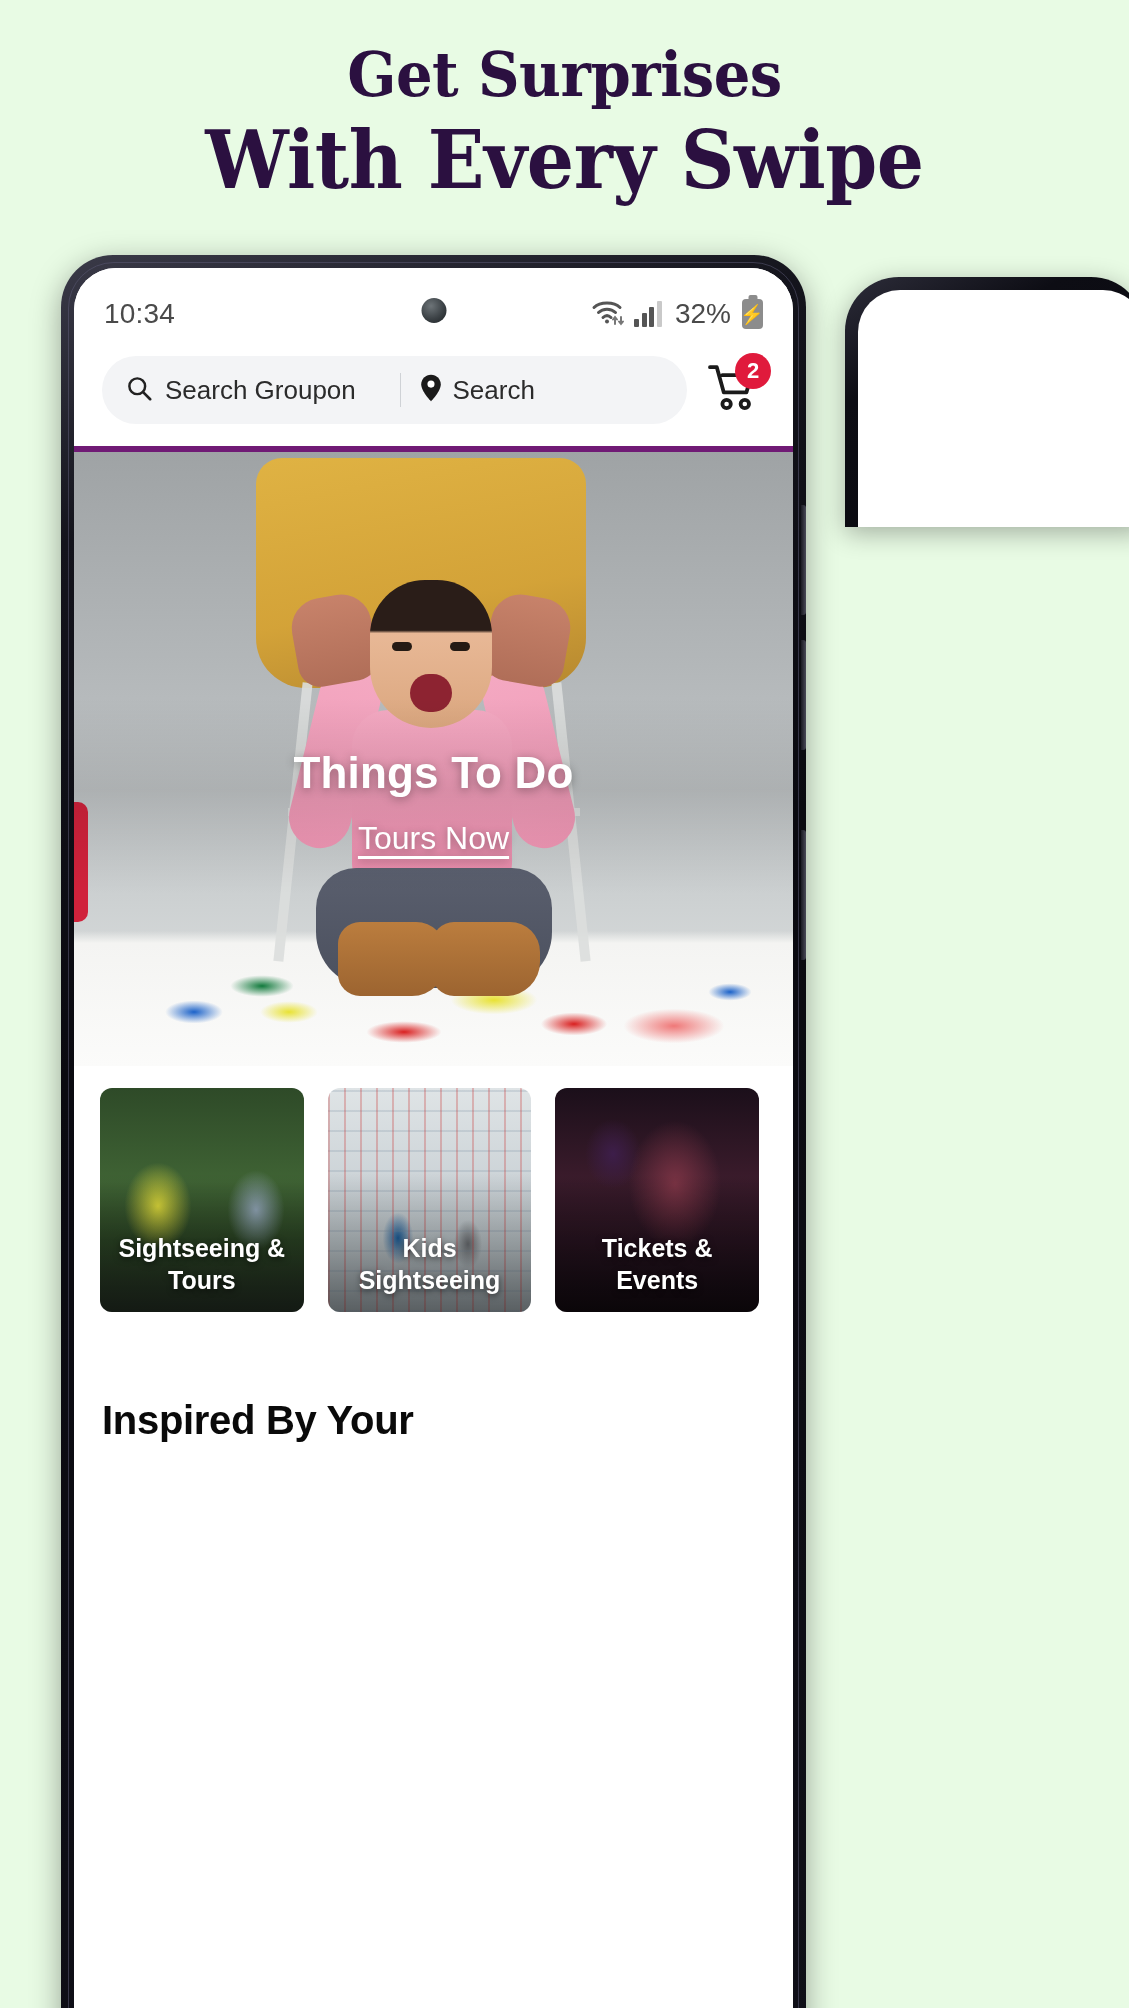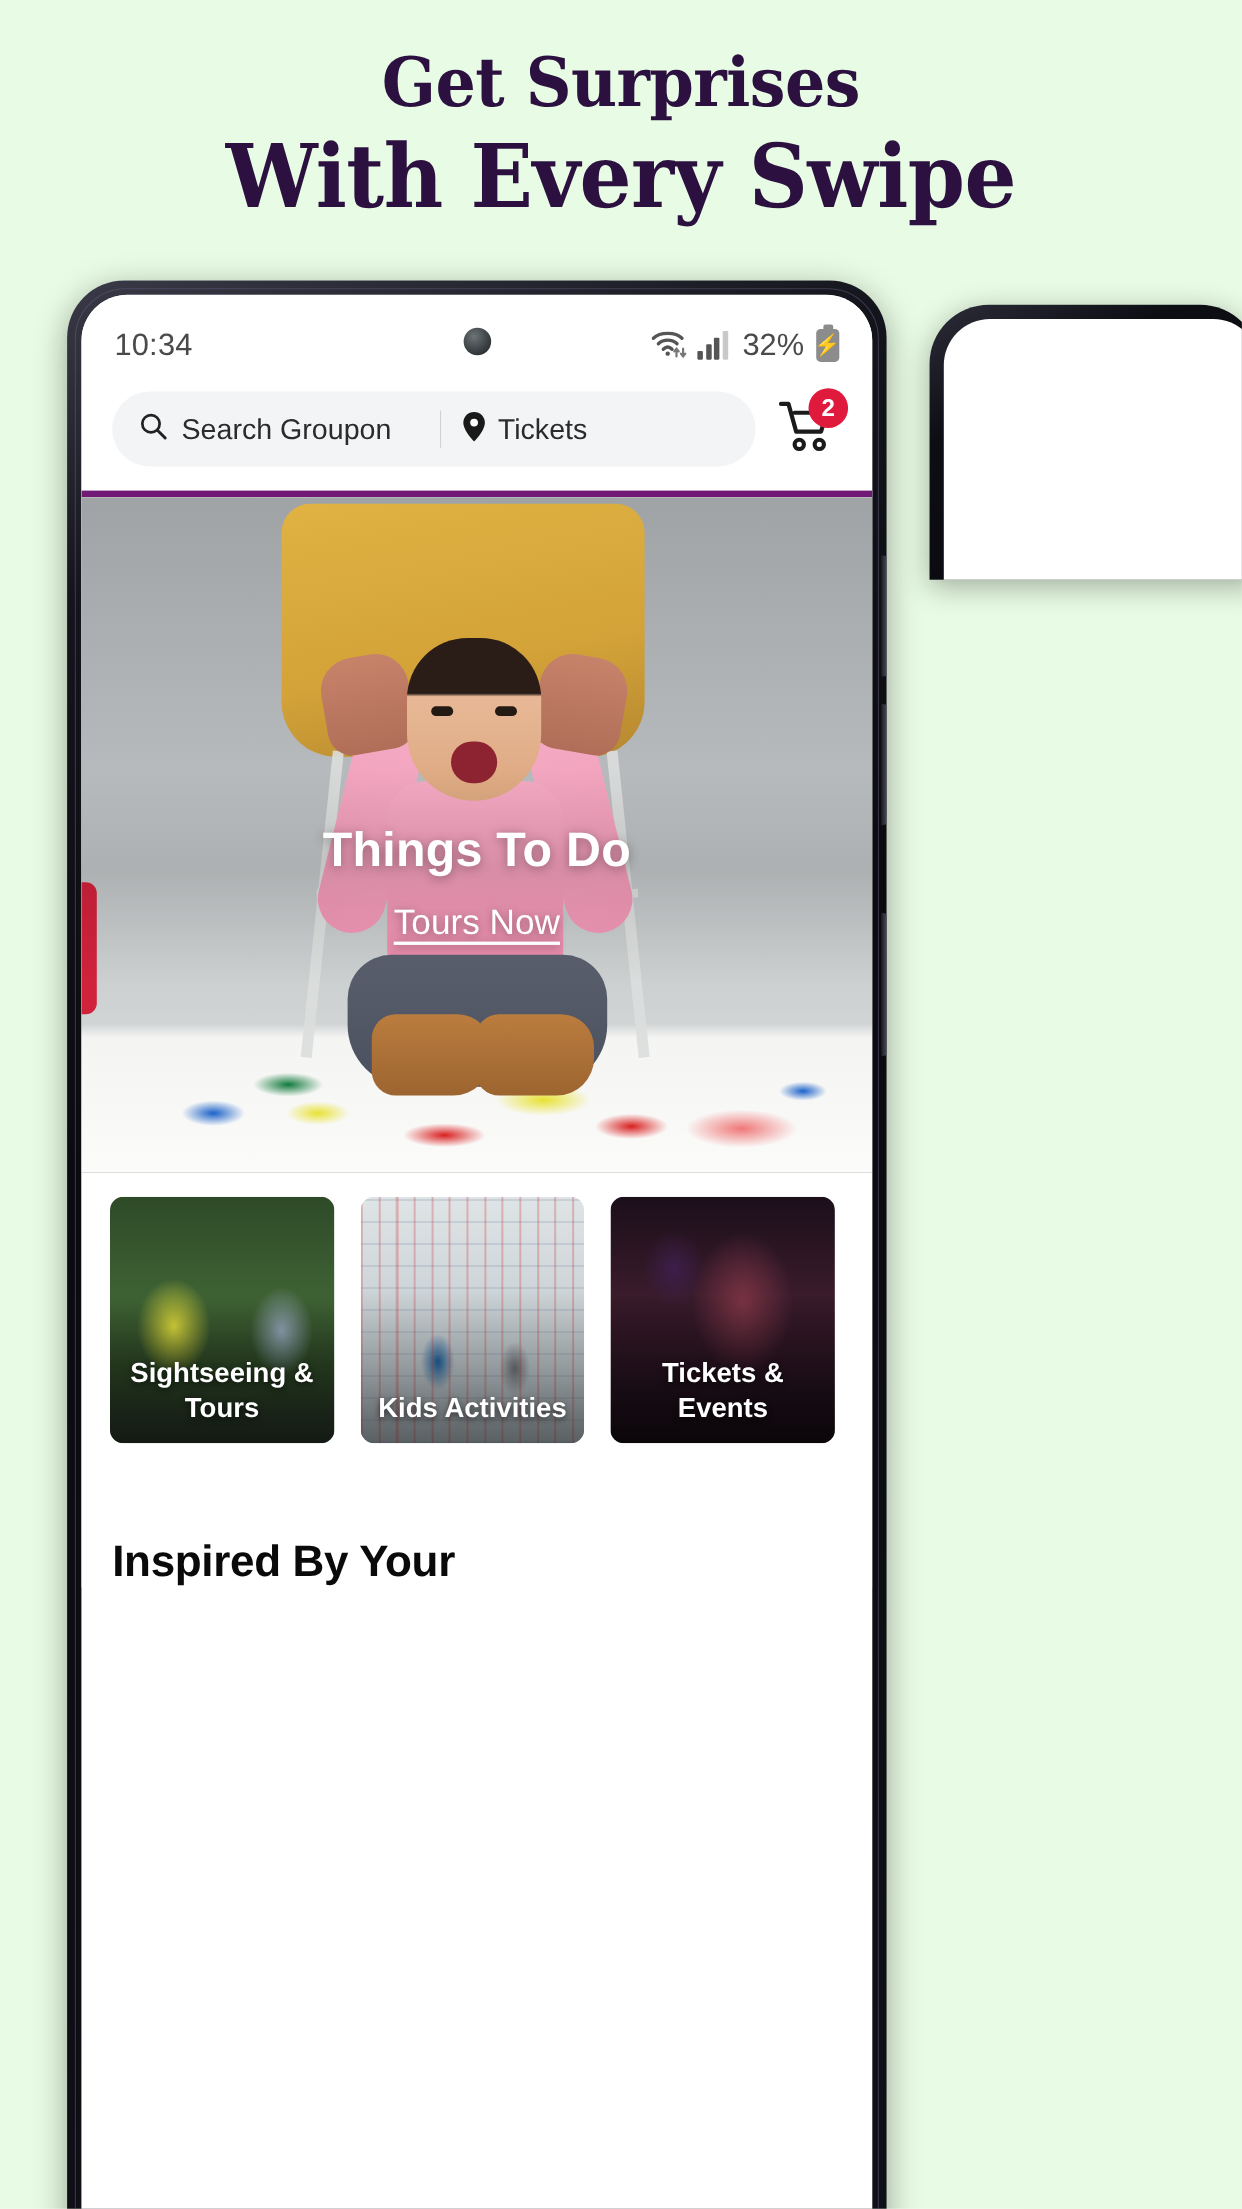--- a/index.html
+++ b/index.html
@@ -540,21 +540,21 @@
 
         <div class="search-divider"></div>
 
         <div class="loc-field">
           <span>
             <svg width="24" height="28" viewBox="0 0 20 26">
               <path d="M10 0.6 C4.9 0.6 0.9 4.6 0.9 9.6 C0.9 16.4 10 25.4 10 25.4 C10 25.4 19.1 16.4 19.1 9.6 C19.1 4.6 15.1 0.6 10 0.6 Z" fill="#1a1a1a"></path>
               <circle cx="10" cy="9.4" r="3.3" fill="#ffffff"></circle>
             </svg>
           </span>
-          <span class="loc-text">Tickets</span>
+          <span class="loc-text">Search</span>
         </div>
       </div>
 
       <div class="cart-wrap">
         <span>
           <svg width="52" height="48" viewBox="0 0 26 24">
             <path d="M1 1.6 h3.4 l3.5 12.6 h11.3 l2.6 -8.6 h-14.6" stroke="#1b1b1b" stroke-width="1.9" fill="none" stroke-linecap="round" stroke-linejoin="round"></path>
             <circle cx="9.3" cy="20" r="2.1" stroke="#1b1b1b" stroke-width="1.9" fill="none"></circle>
             <circle cx="18.4" cy="20" r="2.1" stroke="#1b1b1b" stroke-width="1.9" fill="none"></circle>
           </svg>
@@ -598,21 +598,21 @@
 
       <div class="tile tile-1">
         <div class="tile-bg"></div>
         <div class="tile-scrim"></div>
         <div class="tile-label">Sightseeing &amp; Tours</div>
       </div>
 
       <div class="tile tile-2">
         <div class="tile-bg"></div>
         <div class="tile-scrim"></div>
-        <div class="tile-label">Kids Activities</div>
+        <div class="tile-label">Kids Sightseeing</div>
       </div>
 
       <div class="tile tile-3">
         <div class="tile-bg"></div>
         <div class="tile-scrim"></div>
         <div class="tile-label">Tickets &amp; Events</div>
       </div>
     </div>
 
     <div class="bottom-section">

